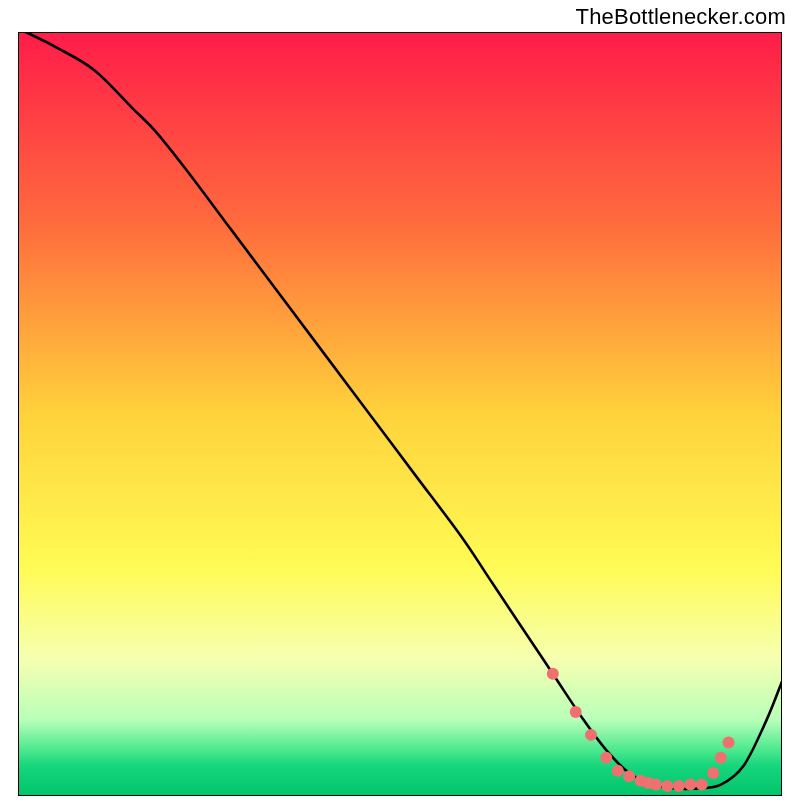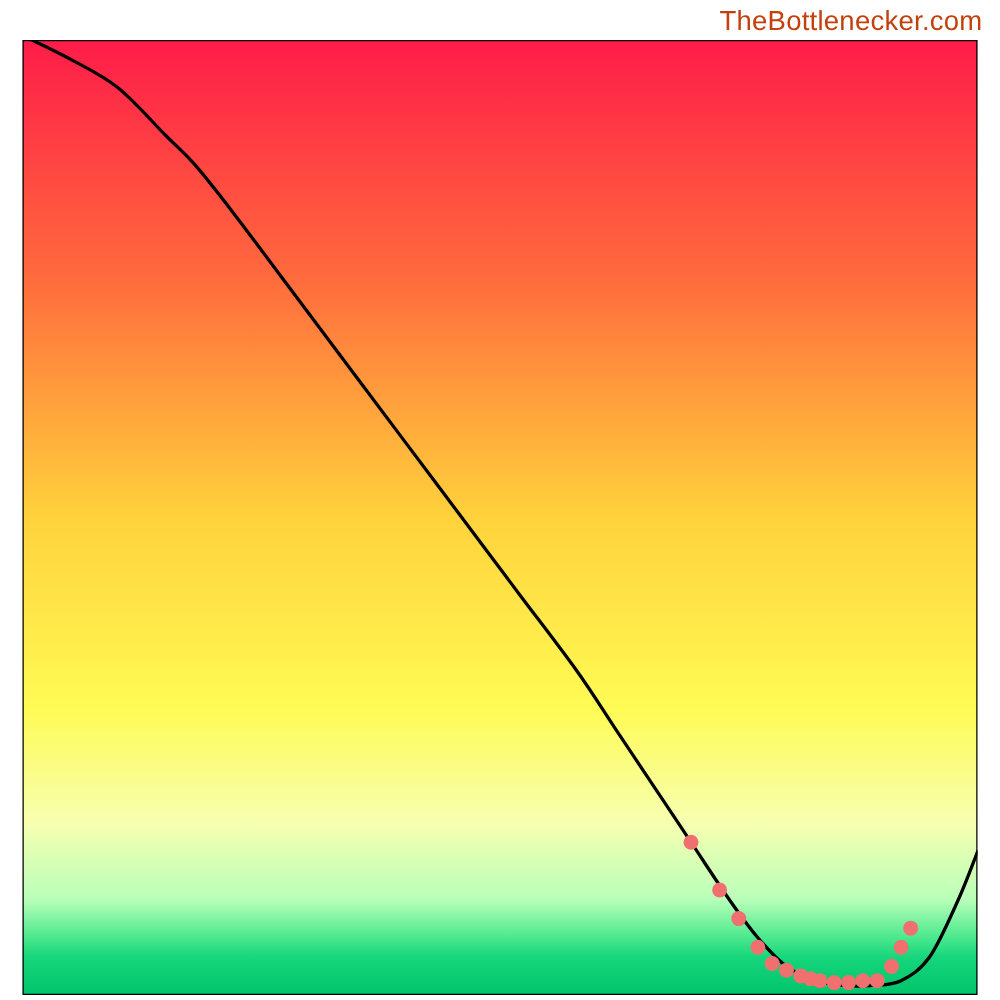--- a/index.html
+++ b/index.html
@@ -15,21 +15,21 @@
     position: relative;
     width: 800px;
     height: 800px;
   }
   .attribution {
     position: absolute;
     top: 4px;
     right: 14px;
     font-size: 22px;
     font-weight: 500;
-    color: #c2410c;
+    color: #000000;
     letter-spacing: 0.2px;
   }
   .plot {
     position: absolute;
     left: 18px;
     top: 32px;
     width: 764px;
     height: 764px;
   }
   svg { display: block; }

